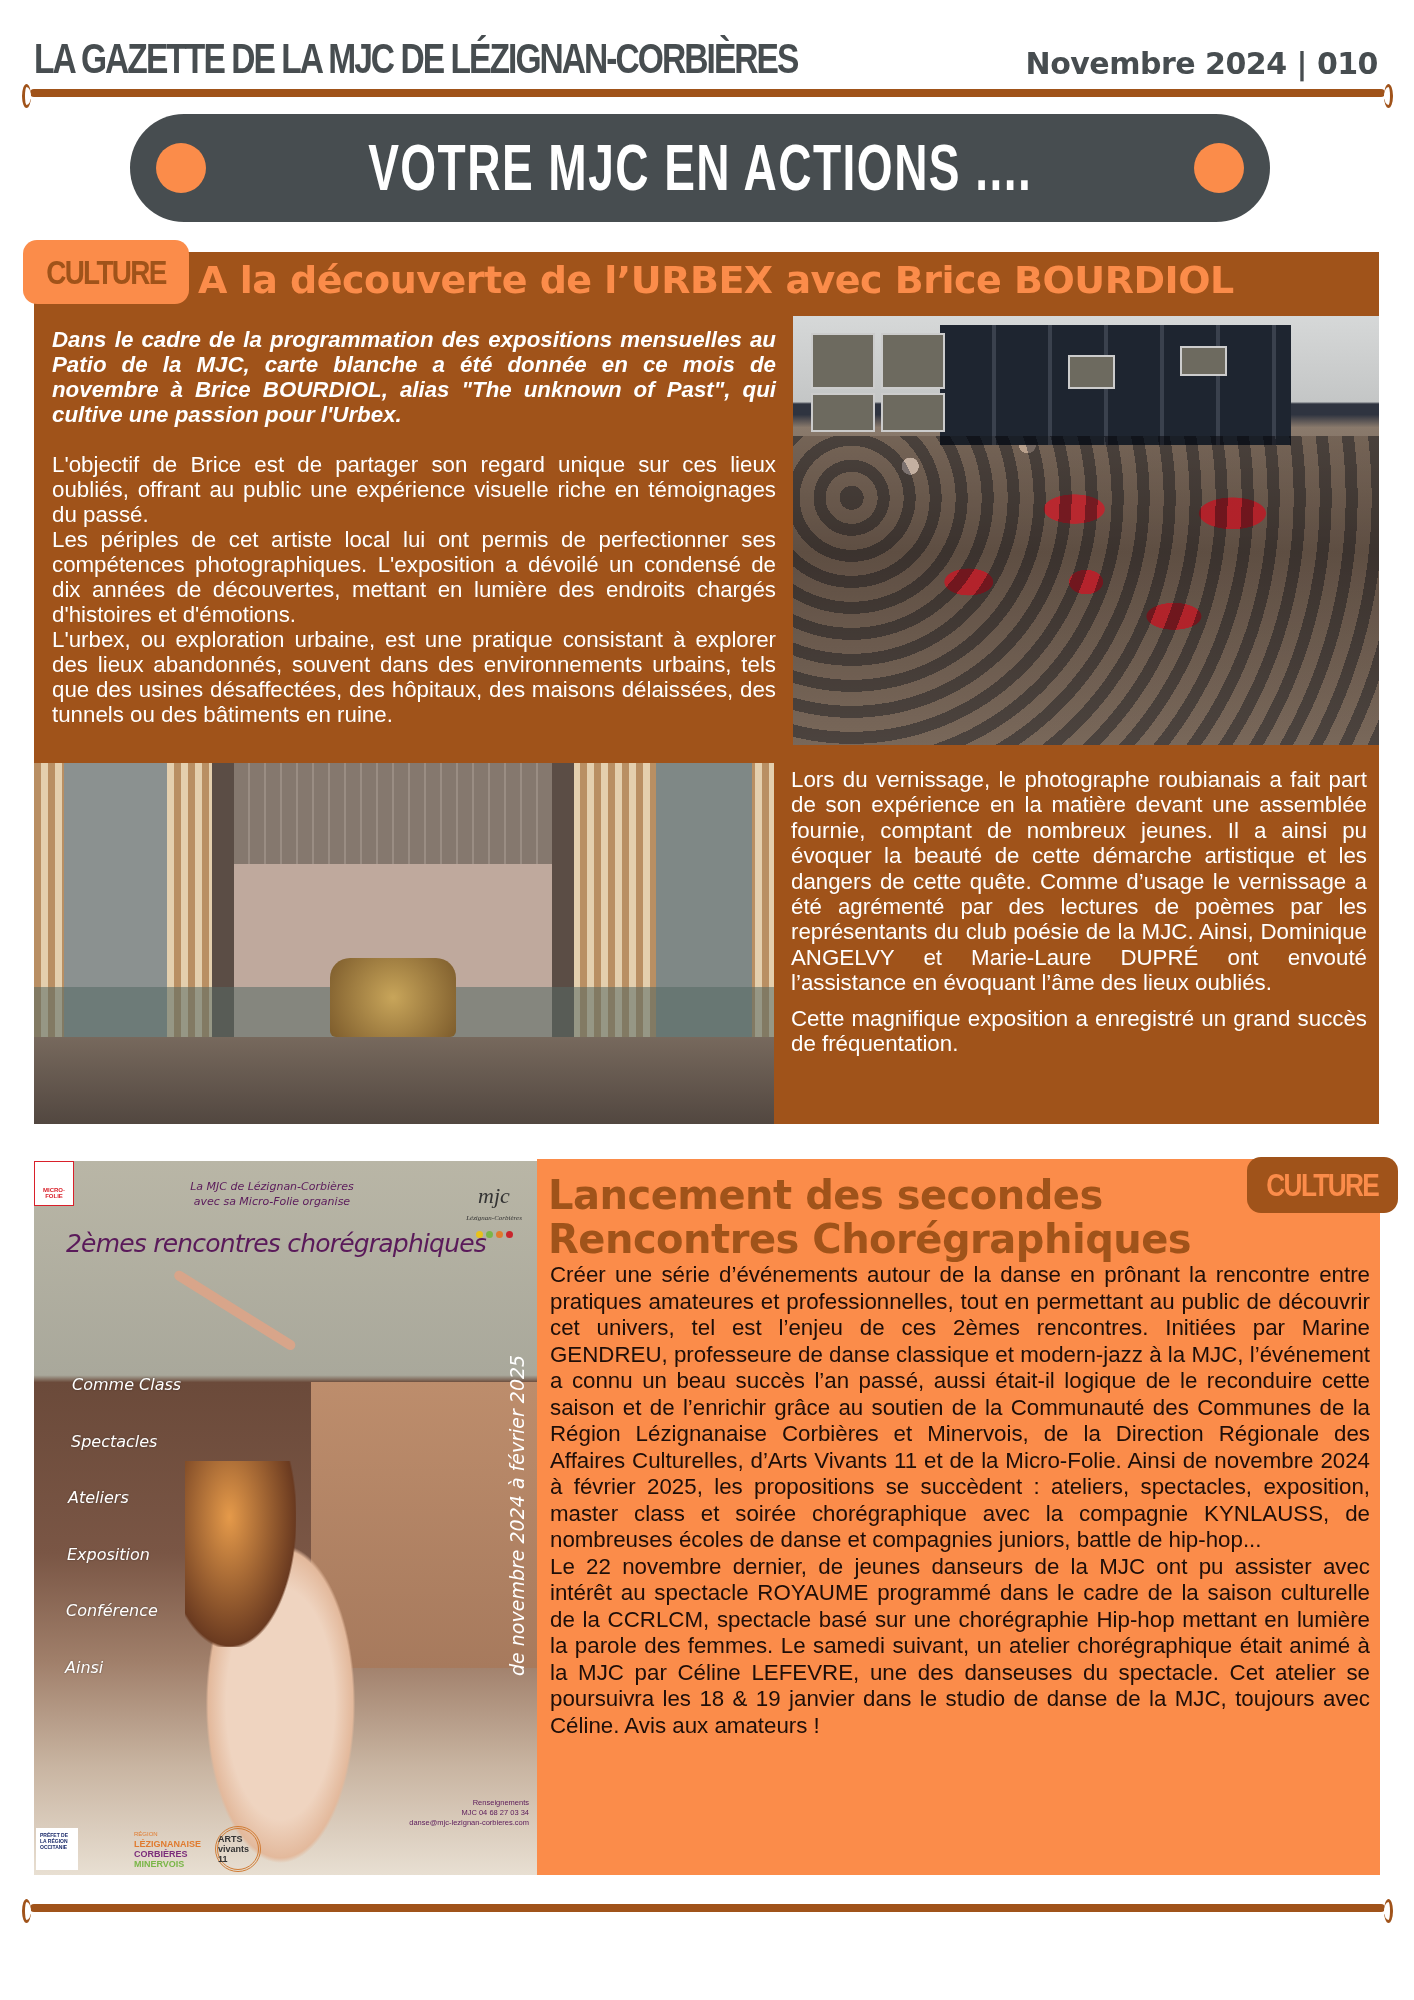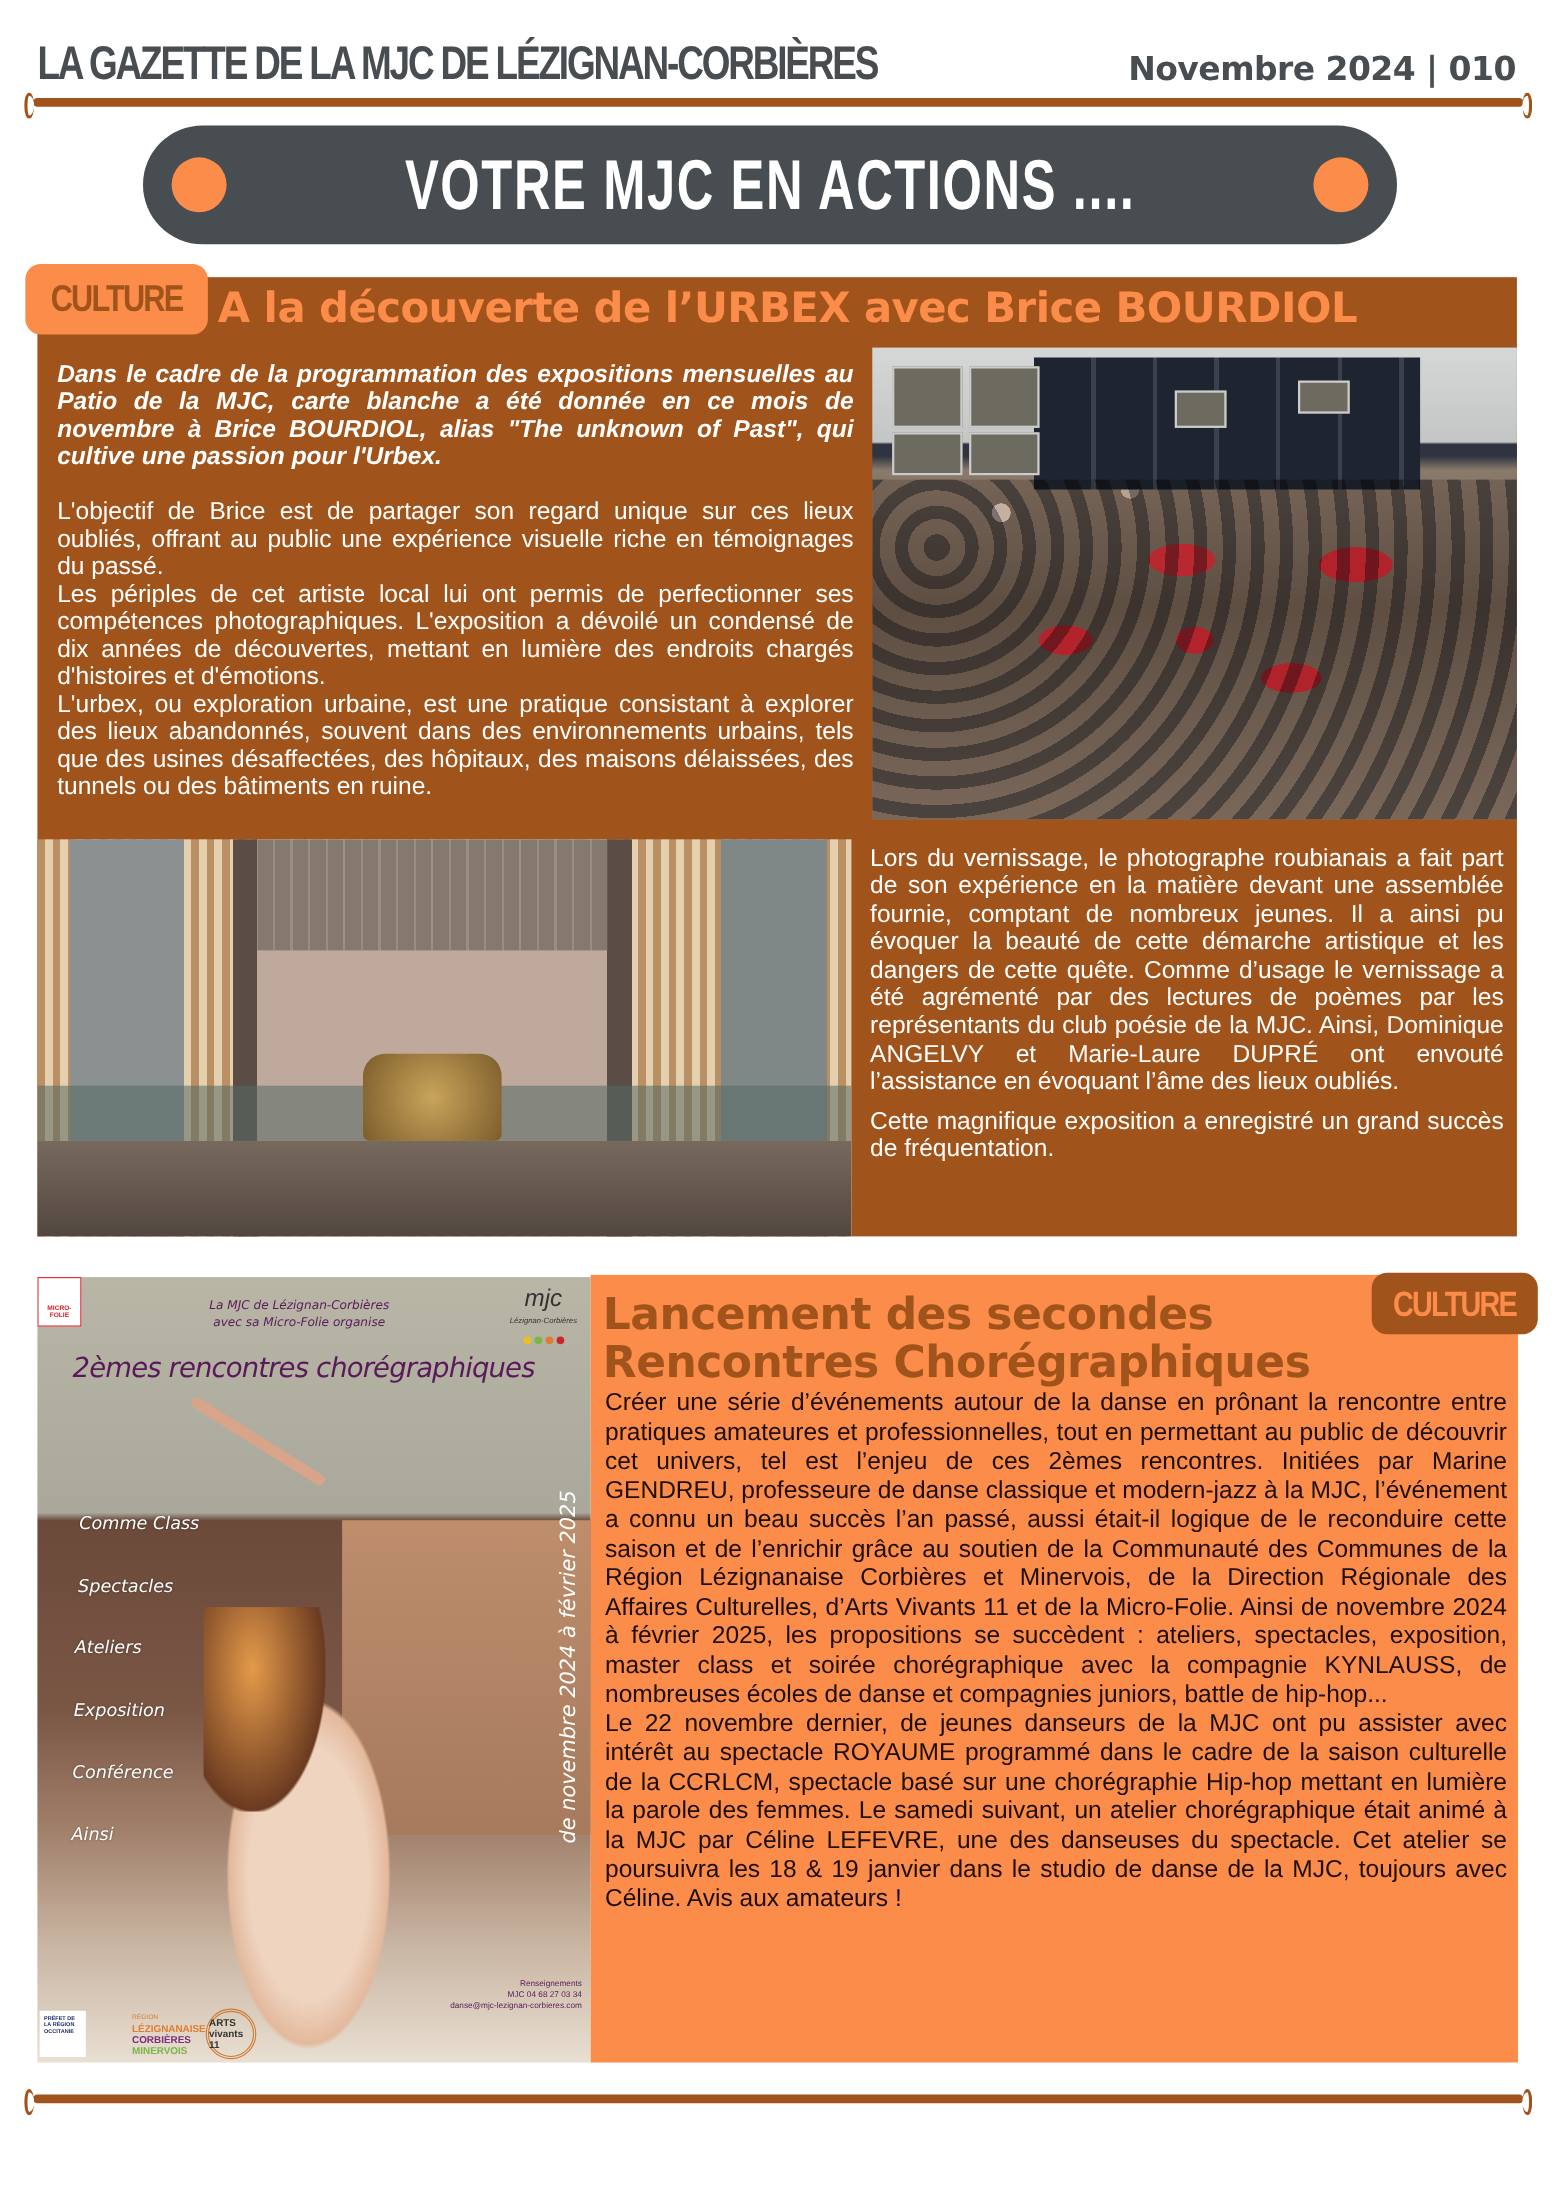--- a/index.html
+++ b/index.html
@@ -122,21 +122,21 @@
   .poster .hair { position: absolute; left: 30%; top: 42%; width: 22%; height: 26%; background: radial-gradient(ellipse at 40% 30%, #e59a4a, #6a3a20 70%, transparent 72%); }
   .poster-micro {
     position: absolute; left: 0; top: 0; width: 40px; height: 45px; background: #ffffff;
     border: 1px solid #d9202a; color: #d9202a; font-size: 6px; font-weight: 700;
     display: flex; align-items: flex-end; justify-content: center; padding-bottom: 6px; text-align: center;
   }
   .poster-org {
     position: absolute; left: 128px; top: 18px; width: 220px; text-align: center;
     color: #5a1a5a; font-size: 11px; font-style: italic; line-height: 15px; font-family: "DejaVu Sans", sans-serif;
   }
-  .poster-mjc { position: absolute; left: 420px; top: 8px; width: 80px; text-align: center; color: #333; font-family: Liberation Sans, sans-serif; font-style: italic; font-size: 22px; line-height: 22px; }
+  .poster-mjc { position: absolute; left: 420px; top: 24px; width: 80px; text-align: center; color: #333; font-family: Liberation Serif, serif; font-style: italic; font-size: 22px; line-height: 22px; }
   .poster-mjc small { display: block; font-size: 7px; }
   .poster-mjc .dots { display: flex; gap: 3px; justify-content: center; margin-top: 2px; }
   .poster-mjc .dots i { width: 7px; height: 7px; border-radius: 50%; display: block; }
   .poster-headline {
     position: absolute; left: 32px; top: 68px; white-space: nowrap;
     color: #5a1a5a; font-family: "DejaVu Sans", sans-serif; font-style: italic;
     font-size: 25px; letter-spacing: -0.8px;
   }
   .poster-items { position: absolute; left: 28px; top: 214px; }
   .poster-item {
@@ -150,21 +150,21 @@
   .poster-item:nth-child(5){ margin-left: 4px; }
   .poster-item:nth-child(6){ margin-left: 3px; }
   .poster-date {
     position: absolute; left: 472px; top: 515px; transform: rotate(-90deg); transform-origin: left top;
     color: #ffffff; font-family: "DejaVu Sans", sans-serif; font-style: italic; font-size: 19px; white-space: nowrap;
   }
   .poster-contact {
     position: absolute; right: 8px; top: 637px; text-align: right; color: #5a1a5a;
     font-size: 7.5px; line-height: 10px; font-family: "Liberation Sans", sans-serif;
   }
-  .poster-logos { position: absolute; left: 0; bottom: 0; width: 100%; height: 52px; display: flex; align-items: center; padding-left: 2px; }
+  .poster-logos { position: absolute; left: 0; bottom: 0; width: 100%; height: 52px; display: flex; align-items: center; gap: 14px; padding-left: 2px; }
   .logo-prefet { width: 42px; height: 42px; background: #fff; font-size: 5px; line-height: 6px; color: #1a2a6a; font-weight: 700; padding: 4px; }
   .logo-region { font-size: 9px; font-weight: 700; line-height: 10px; color: #e07b2f; padding-left: 42px; position: relative; }
   .logo-region .sm { font-size: 6px; font-weight: 400; }
   .logo-region .c2 { color: #7b2d7b; }
   .logo-region .c3 { color: #7ab648; }
   .logo-arts { width: 46px; height: 46px; border-radius: 50%; border: 3px double #d07b33; font-size: 9px; color: #333; display: flex; align-items: center; justify-content: center; font-weight: 700; }
 
   .s2 { position: absolute; left: 537px; top: 1159px; width: 843px; height: 716px; background: #fb8c4a; }
   .s2-tag { left: 1247px; top: 1157px; width: 151px; height: 56px; background: #a0531a; color: #fb8c4a; font-size: 32px; }
   .s2-title {

